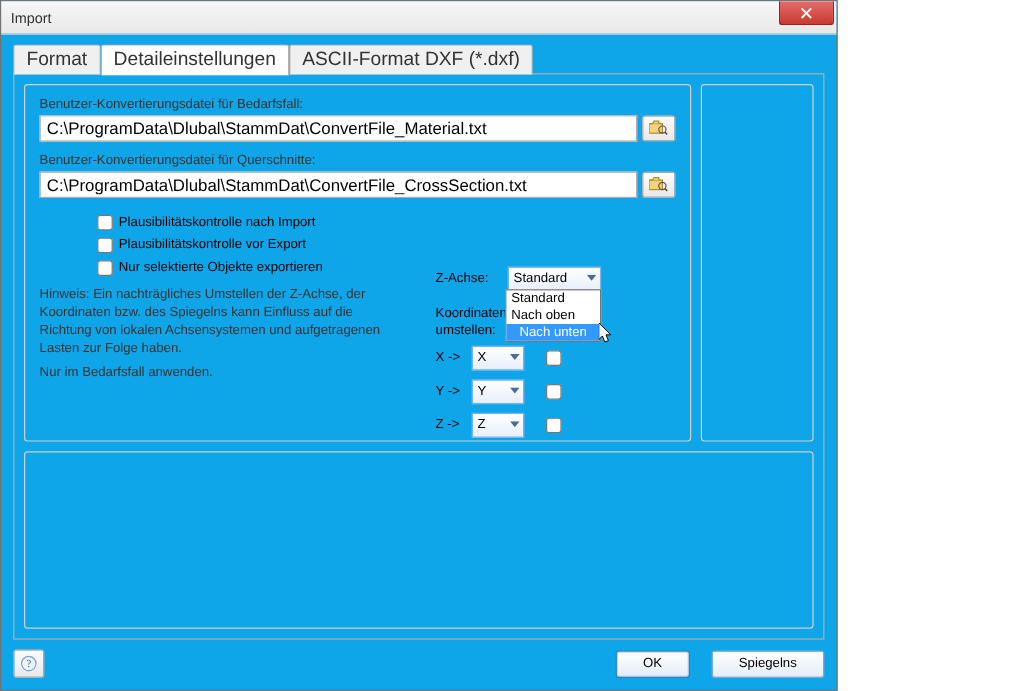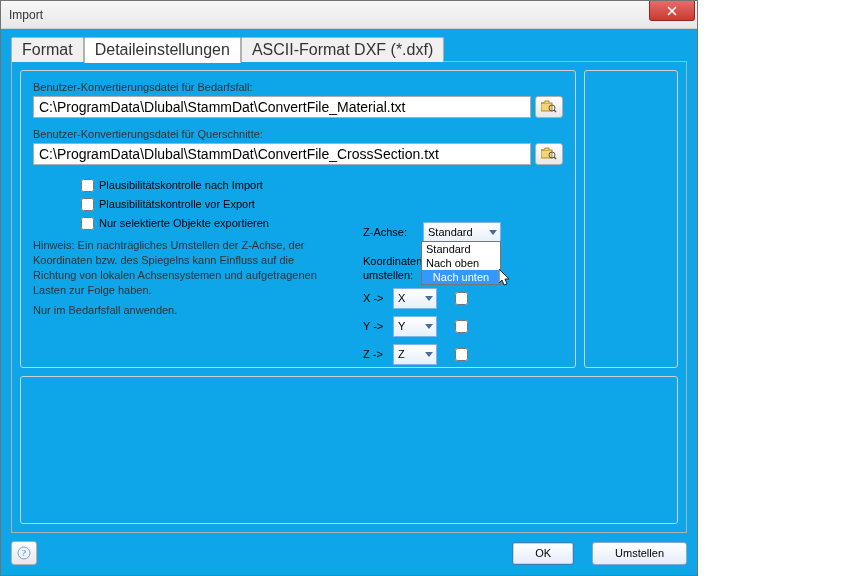--- a/index.html
+++ b/index.html
@@ -176,15 +176,15 @@
   </div>
   <div class="footer">
     <div class="help-btn">
       <svg width="14" height="14" viewBox="0 0 14 14">
           <circle cx="7" cy="7" r="6" fill="#eef4fb" stroke="#7ba5d6"></circle>
           <text x="7" y="10" text-anchor="middle" font-size="9" fill="#3a6aa8" font-family="Georgia">?</text>
         </svg>
     </div>
     <div class="spacer"></div>
     <button class="ok-btn">OK</button>
-    <button class="cancel-btn">Umstellen</button>
+    <button class="cancel-btn">Spiegelns</button>
   </div>
 </div>
 
 </body></html>

